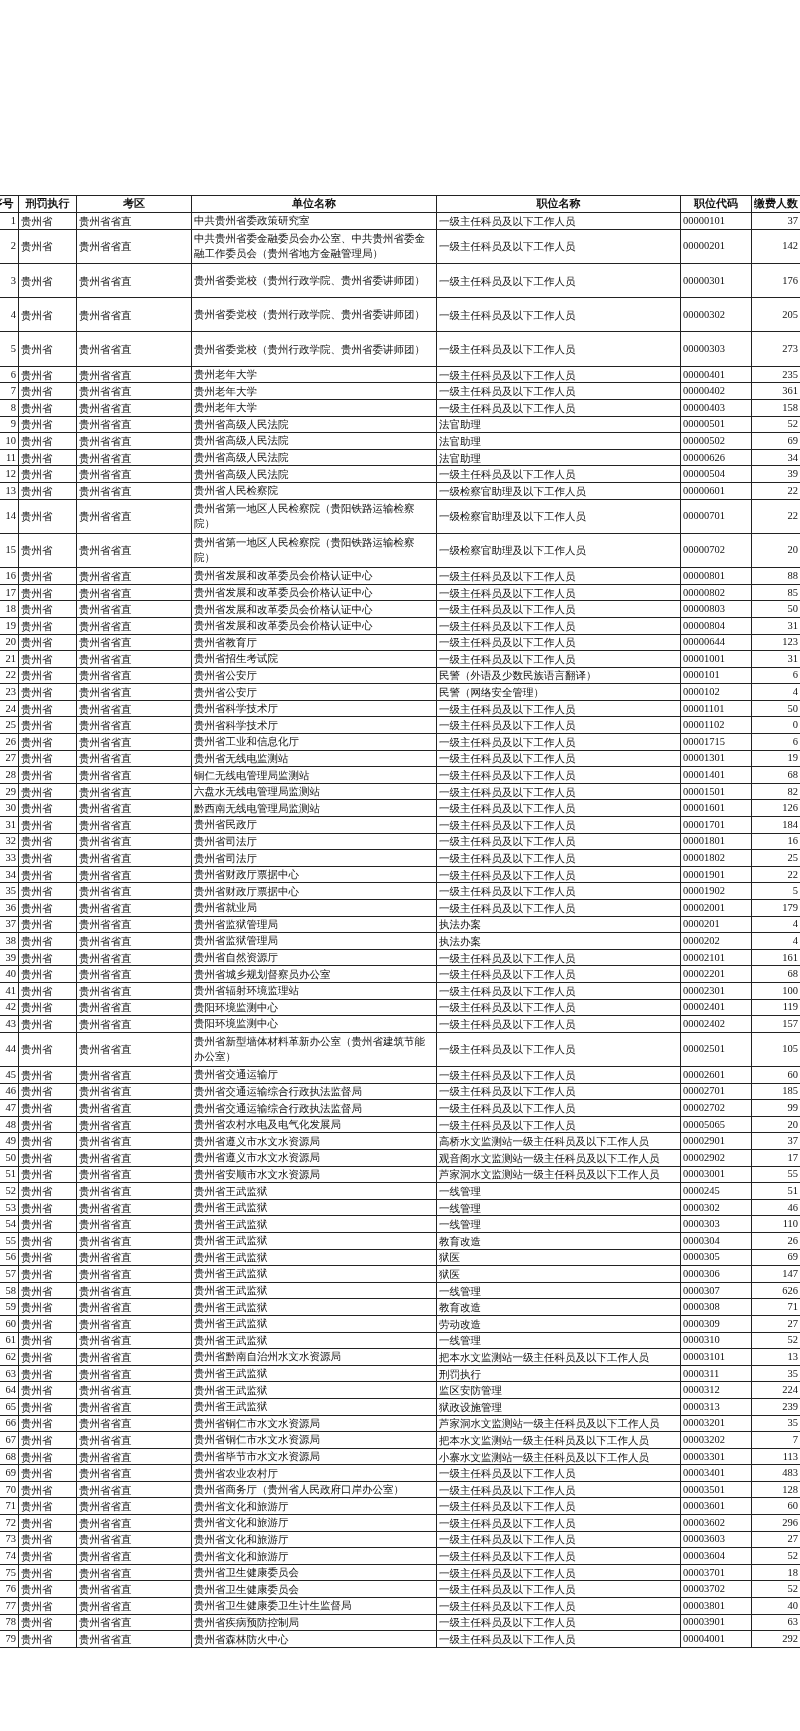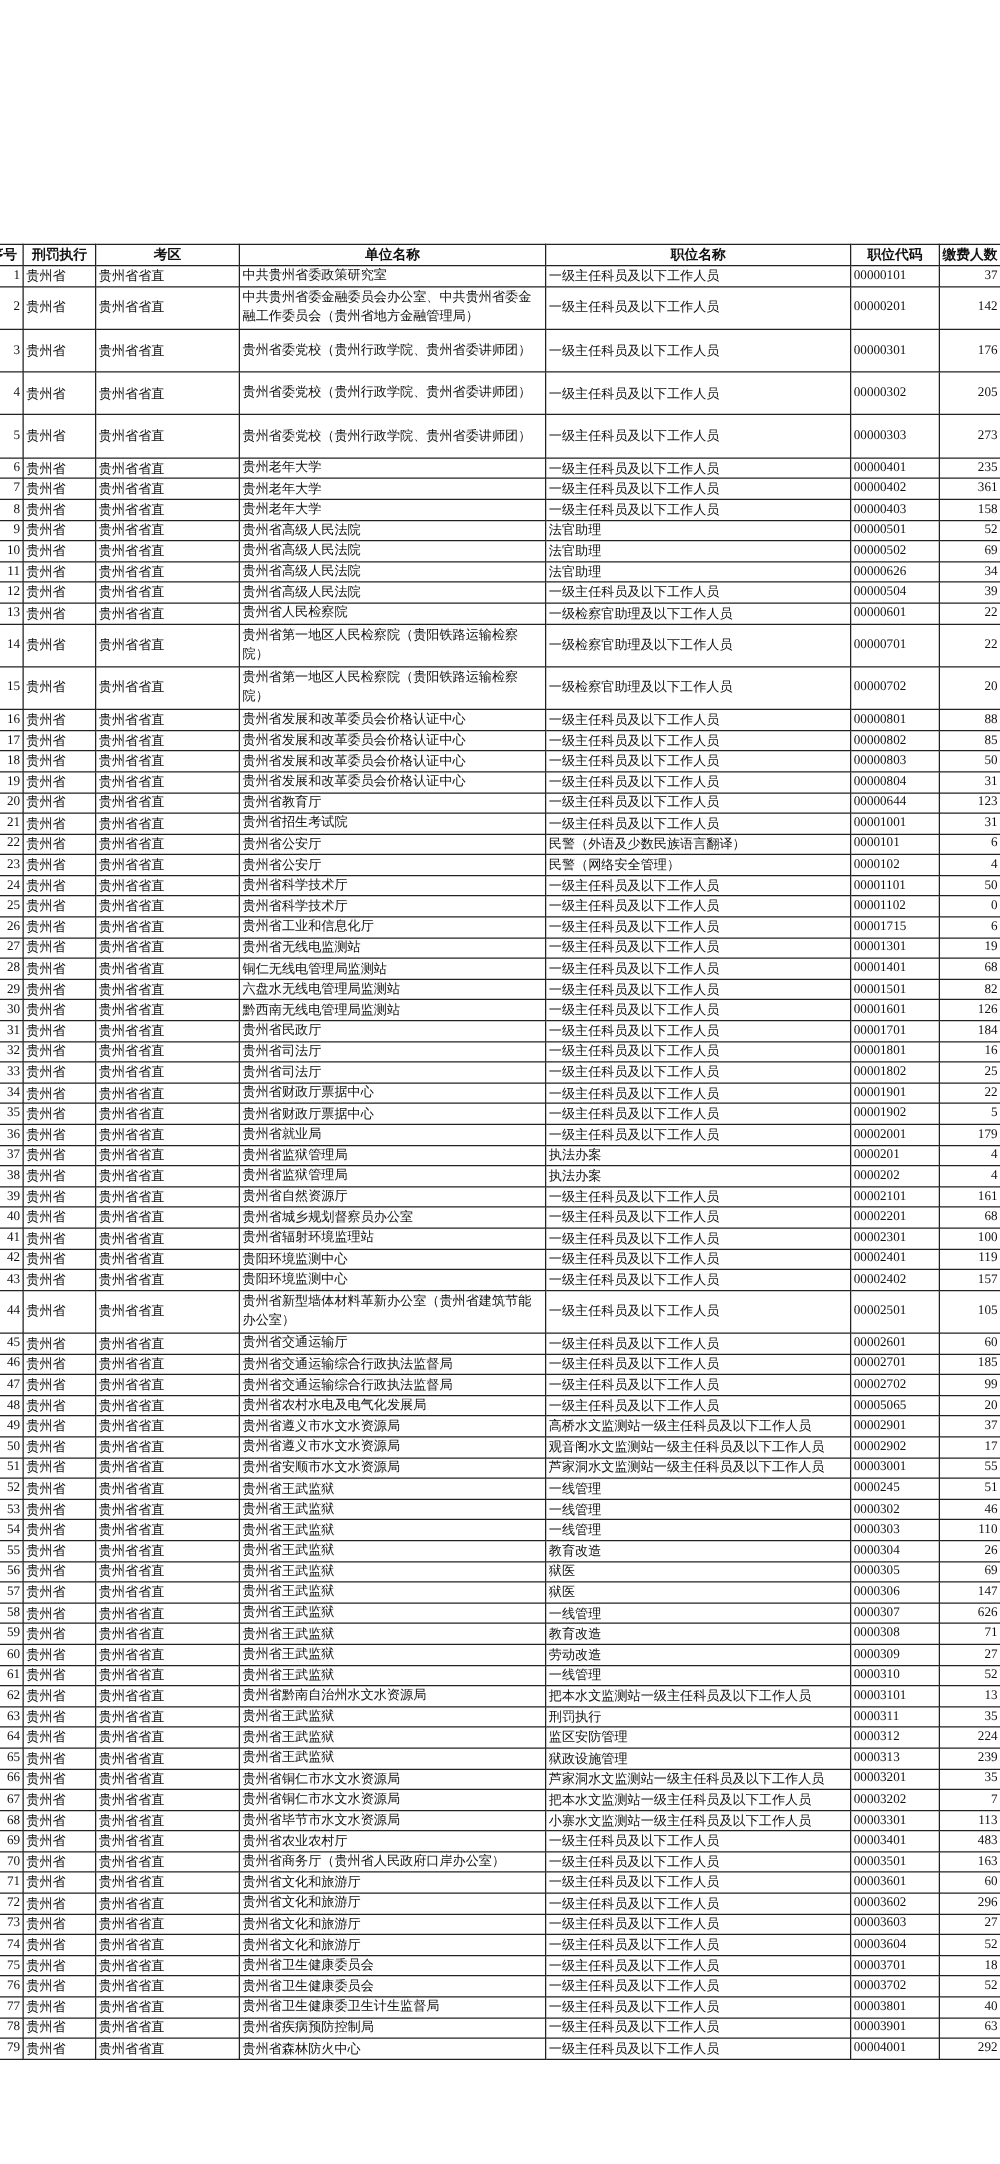--- a/index.html
+++ b/index.html
@@ -665,21 +665,21 @@
           <td class="code">00003401</td>
           <td class="cnt">483</td>
         </tr>
         <tr>
           <td class="num">70</td>
           <td>贵州省</td>
           <td>贵州省省直</td>
           <td class="wrap">贵州省商务厅（贵州省人民政府口岸办公室）</td>
           <td>一级主任科员及以下工作人员</td>
           <td class="code">00003501</td>
-          <td class="cnt">163</td>
+          <td class="cnt">128</td>
         </tr>
         <tr>
           <td class="num">71</td>
           <td>贵州省</td>
           <td>贵州省省直</td>
           <td class="wrap">贵州省文化和旅游厅</td>
           <td>一级主任科员及以下工作人员</td>
           <td class="code">00003601</td>
           <td class="cnt">60</td>
         </tr>

